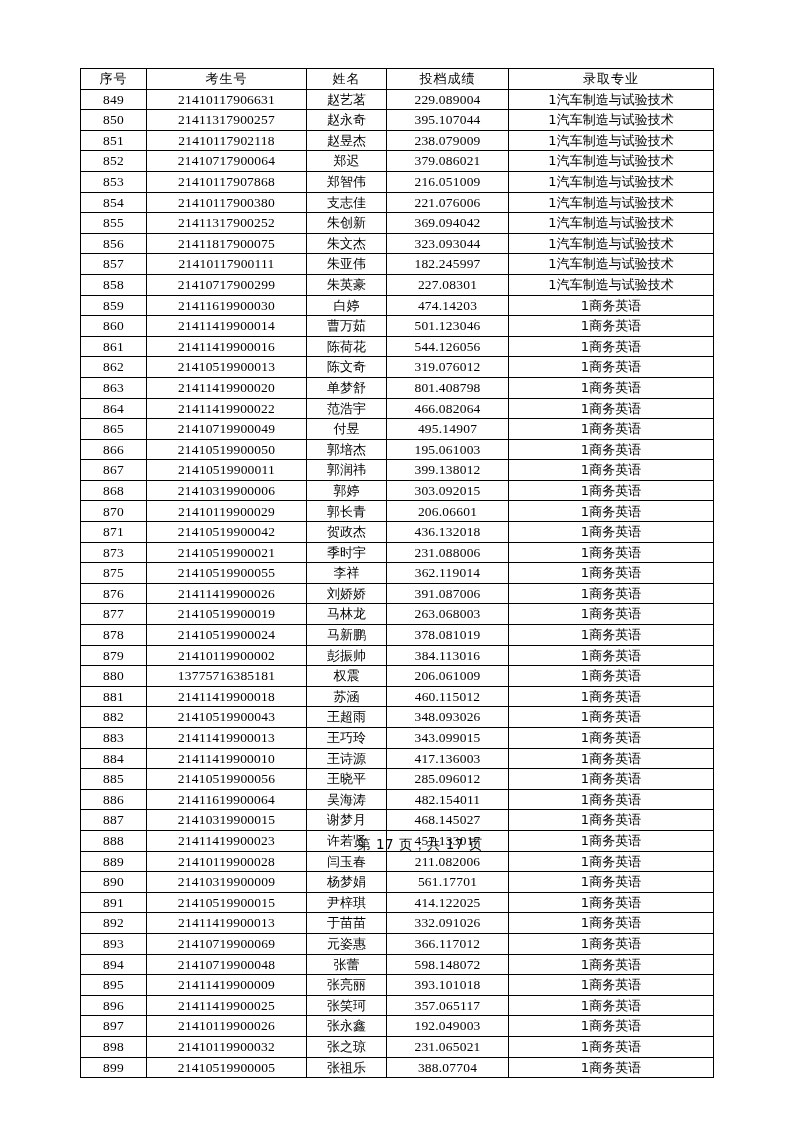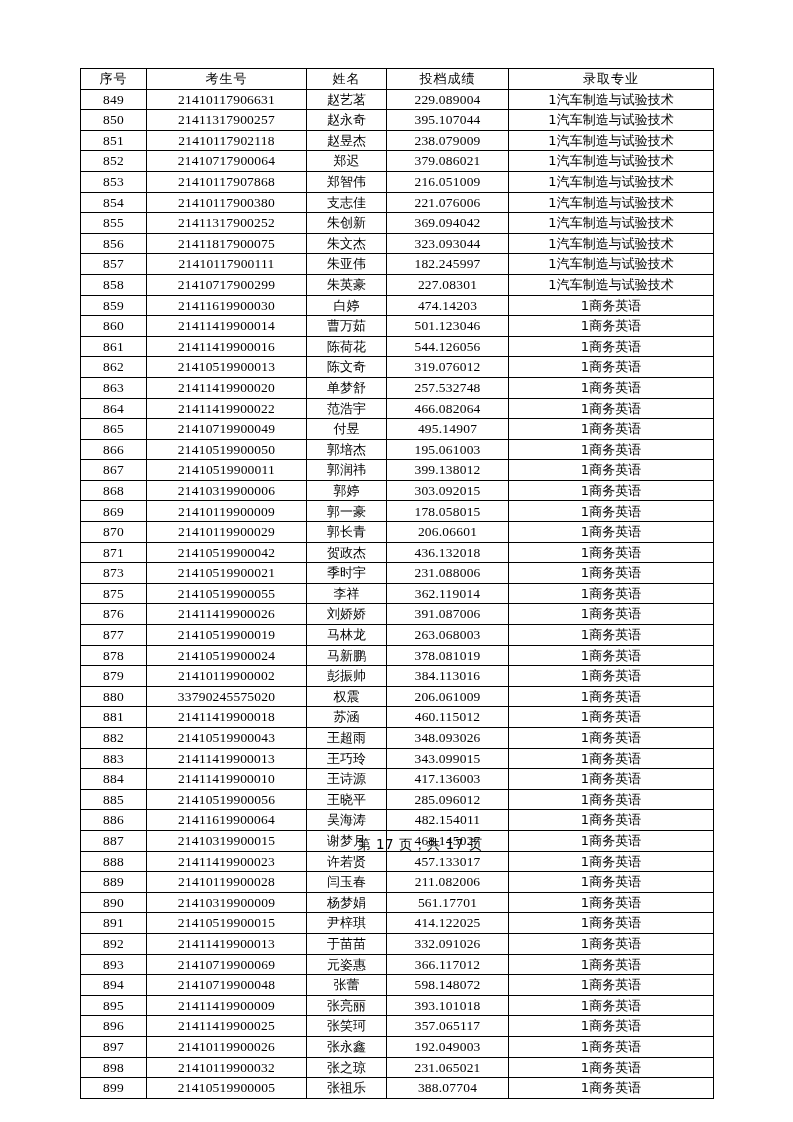--- a/index.html
+++ b/index.html
@@ -190,21 +190,21 @@
           <td><span class="num">862</span></td>
           <td><span class="num">21410519900013</span></td>
           <td><span class="cn">陈文奇</span></td>
           <td><span class="num">319.076012</span></td>
           <td><span class="cn">1商务英语</span></td>
         </tr>
         <tr>
           <td><span class="num">863</span></td>
           <td><span class="num">21411419900020</span></td>
           <td><span class="cn">单梦舒</span></td>
-          <td><span class="num">257.532748</span></td>
+          <td><span class="num">801.408798</span></td>
           <td><span class="cn">1商务英语</span></td>
         </tr>
         <tr>
           <td><span class="num">864</span></td>
           <td><span class="num">21411419900022</span></td>
           <td><span class="cn">范浩宇</span></td>
           <td><span class="num">466.082064</span></td>
           <td><span class="cn">1商务英语</span></td>
         </tr>
         <tr>
@@ -229,27 +229,20 @@
           <td><span class="cn">1商务英语</span></td>
         </tr>
         <tr>
           <td><span class="num">868</span></td>
           <td><span class="num">21410319900006</span></td>
           <td><span class="cn">郭婷</span></td>
           <td><span class="num">303.092015</span></td>
           <td><span class="cn">1商务英语</span></td>
         </tr>
         <tr>
-          <td><span class="num">869</span></td>
-          <td><span class="num">21410119900009</span></td>
-          <td><span class="cn">郭一豪</span></td>
-          <td><span class="num">178.058015</span></td>
-          <td><span class="cn">1商务英语</span></td>
-        </tr>
-        <tr>
           <td><span class="num">870</span></td>
           <td><span class="num">21410119900029</span></td>
           <td><span class="cn">郭长青</span></td>
           <td><span class="num">206.06601</span></td>
           <td><span class="cn">1商务英语</span></td>
         </tr>
         <tr>
           <td><span class="num">871</span></td>
           <td><span class="num">21410519900042</span></td>
           <td><span class="cn">贺政杰</span></td>
@@ -293,21 +286,21 @@
         </tr>
         <tr>
           <td><span class="num">879</span></td>
           <td><span class="num">21410119900002</span></td>
           <td><span class="cn">彭振帅</span></td>
           <td><span class="num">384.113016</span></td>
           <td><span class="cn">1商务英语</span></td>
         </tr>
         <tr>
           <td><span class="num">880</span></td>
-          <td><span class="num">33790245575020</span></td>
+          <td><span class="num">13775716385181</span></td>
           <td><span class="cn">权震</span></td>
           <td><span class="num">206.061009</span></td>
           <td><span class="cn">1商务英语</span></td>
         </tr>
         <tr>
           <td><span class="num">881</span></td>
           <td><span class="num">21411419900018</span></td>
           <td><span class="cn">苏涵</span></td>
           <td><span class="num">460.115012</span></td>
           <td><span class="cn">1商务英语</span></td>

